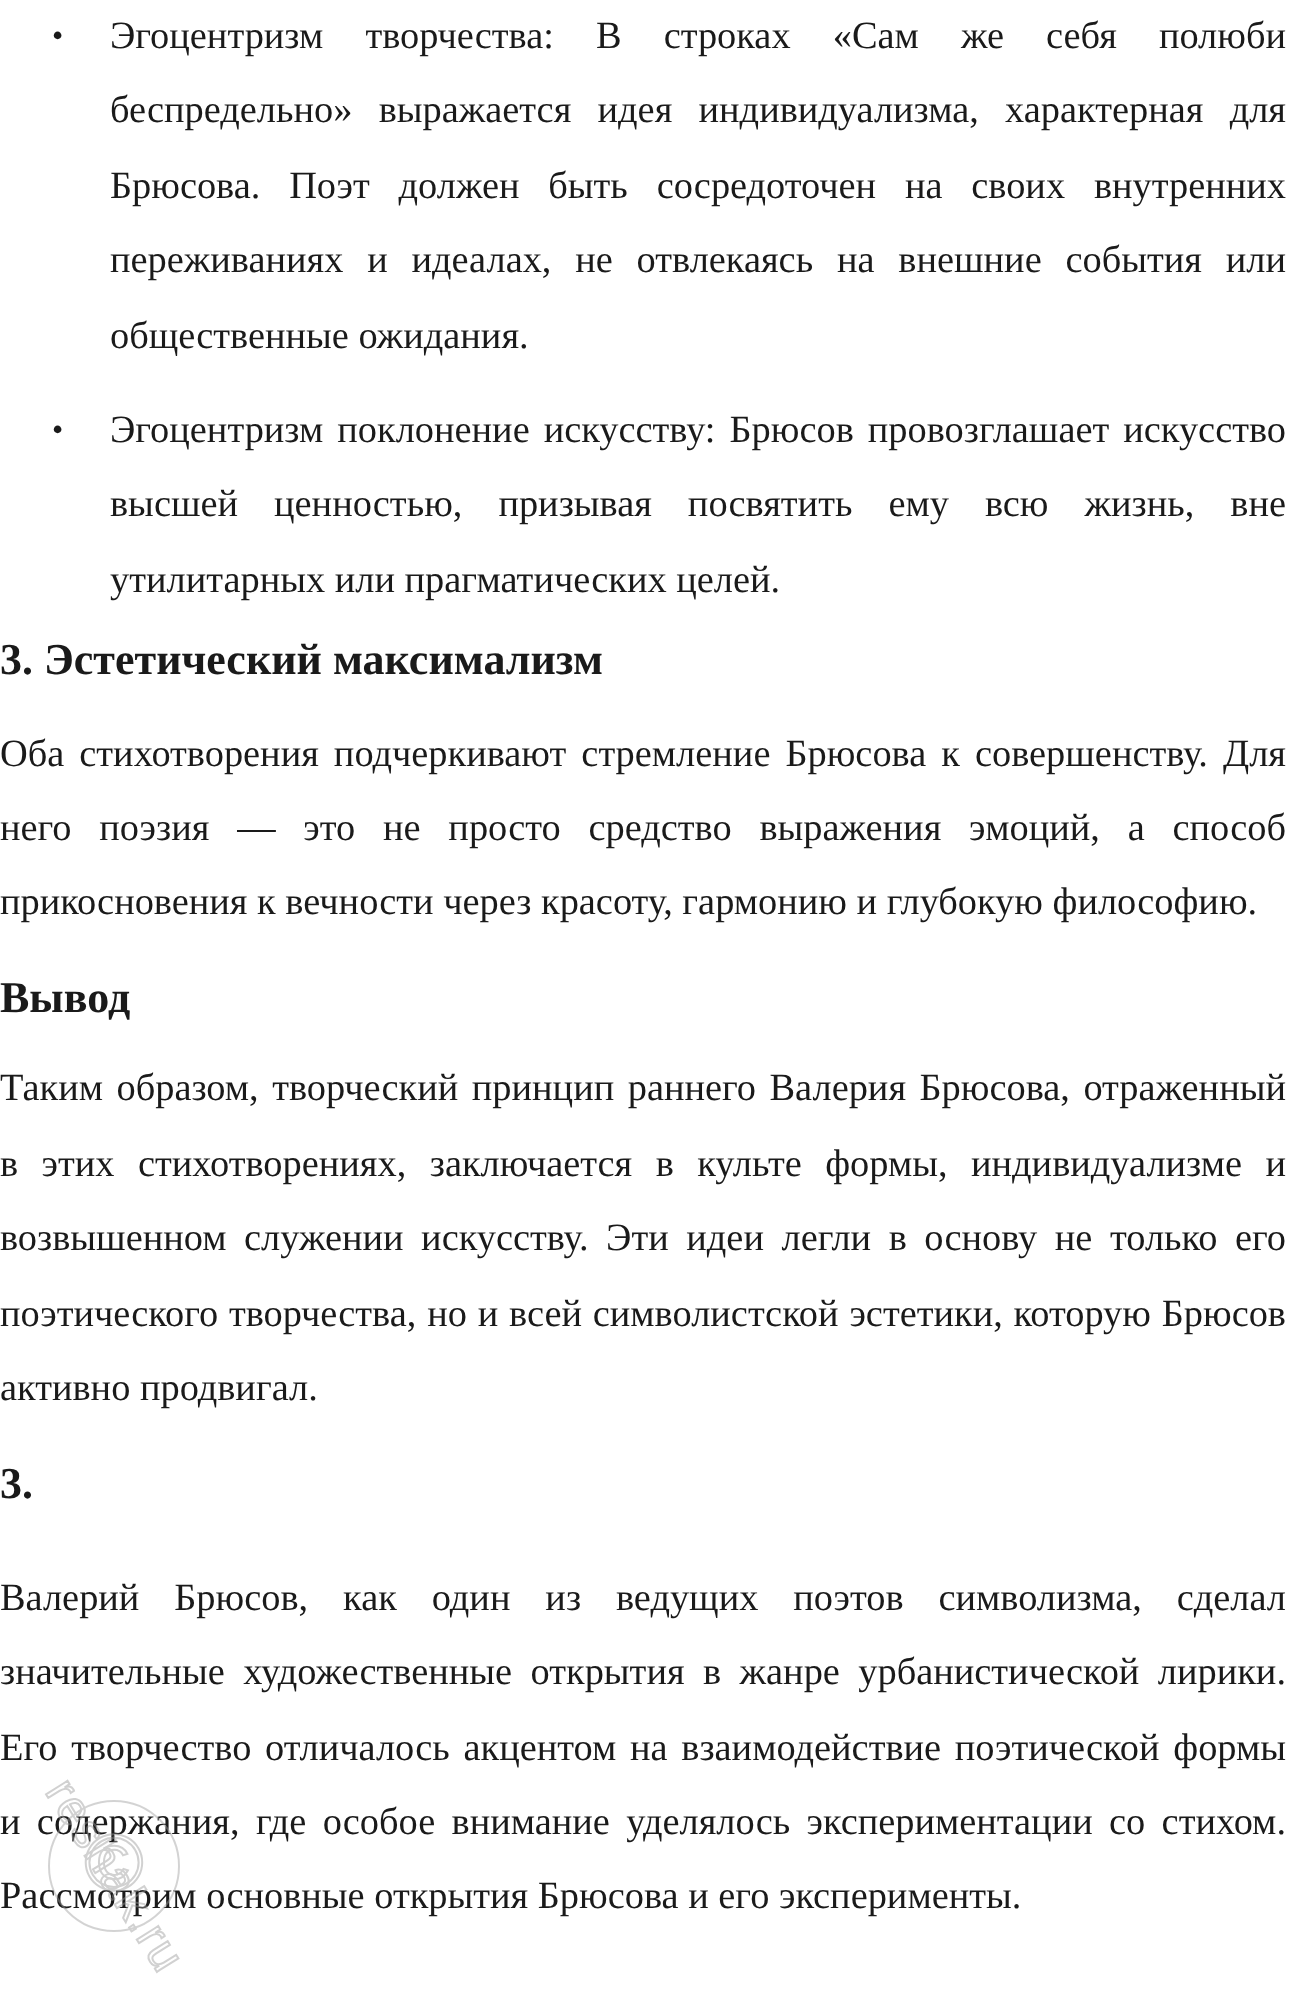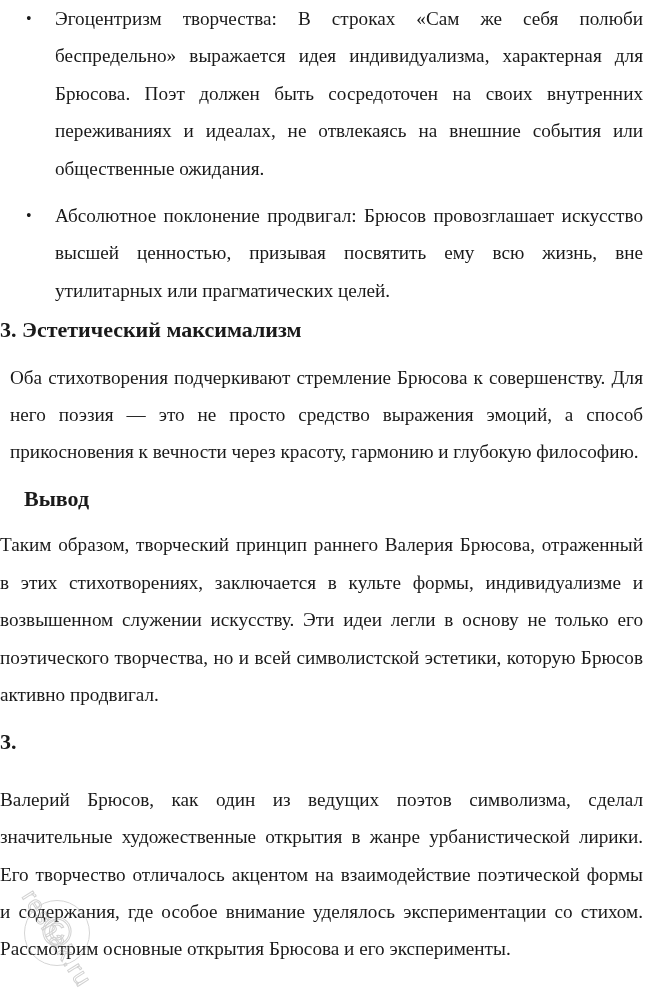--- a/index.html
+++ b/index.html
@@ -47,22 +47,22 @@
       text-align: justify;
     }
     h3 {
       margin: 0;
       font-size: 22px;
       font-weight: bold;
       line-height: 37.4px;
     }
     .item1 { margin-top: -10px; }
     .h-estetic { margin-top: 2px; }
-    .p-oba { margin-top: 10px; padding-left: 10px; }
-    .h-vyvod { margin-top: 9px; padding-left: 24px; }
+    .p-oba { margin-top: 10px; }
+    .h-vyvod { margin-top: 9px; }
     .p-takim { margin-top: 9px; }
     .h-3 { margin-top: 10px; }
     .p-valeriy { margin-top: 20px; font-family: Liberation Serif, serif; }
 
     .watermark {
       position: absolute;
       left: 10px;
       top: 850px;
       width: 120px;
       height: 140px;
@@ -109,21 +109,21 @@
 
 <div class="page">
 
   <ul class="bullets">
     <li class="item1">
       <span class="bullet">•</span>
       <span class="b">Эгоцентризм творчества:</span><span> В строках «Сам же себя полюби беспредельно» выражается идея индивидуализма, характерная для Брюсова. Поэт должен быть сосредоточен на своих внутренних переживаниях и идеалах, не отвлекаясь на внешние события или общественные ожидания.</span>
     </li>
     <li>
       <span class="bullet">•</span>
-      <span class="b">Абсолютное поклонение продвигал:</span><span> Брюсов провозглашает искусство высшей ценностью, призывая посвятить ему всю жизнь, вне утилитарных или прагматических целей.</span>
+      <span class="b">Эгоцентризм поклонение искусству:</span><span> Брюсов провозглашает искусство высшей ценностью, призывая посвятить ему всю жизнь, вне утилитарных или прагматических целей.</span>
     </li>
   </ul>
 
   <h3 class="h-estetic">3. Эстетический максимализм</h3>
   <p class="p-oba">Оба стихотворения подчеркивают стремление Брюсова к совершенству. Для него поэзия — это не просто средство выражения эмоций, а способ прикосновения к вечности через красоту, гармонию и глубокую философию.</p>
 
   <h3 class="h-vyvod">Вывод</h3>
   <p class="p-takim">Таким образом, творческий принцип раннего Валерия Брюсова, отраженный в этих стихотворениях, заключается в культе формы, индивидуализме и возвышенном служении искусству. Эти идеи легли в основу не только его поэтического творчества, но и всей символистской эстетики, которую Брюсов активно продвигал.</p>
 
   <h3 class="h-3">3.</h3>

